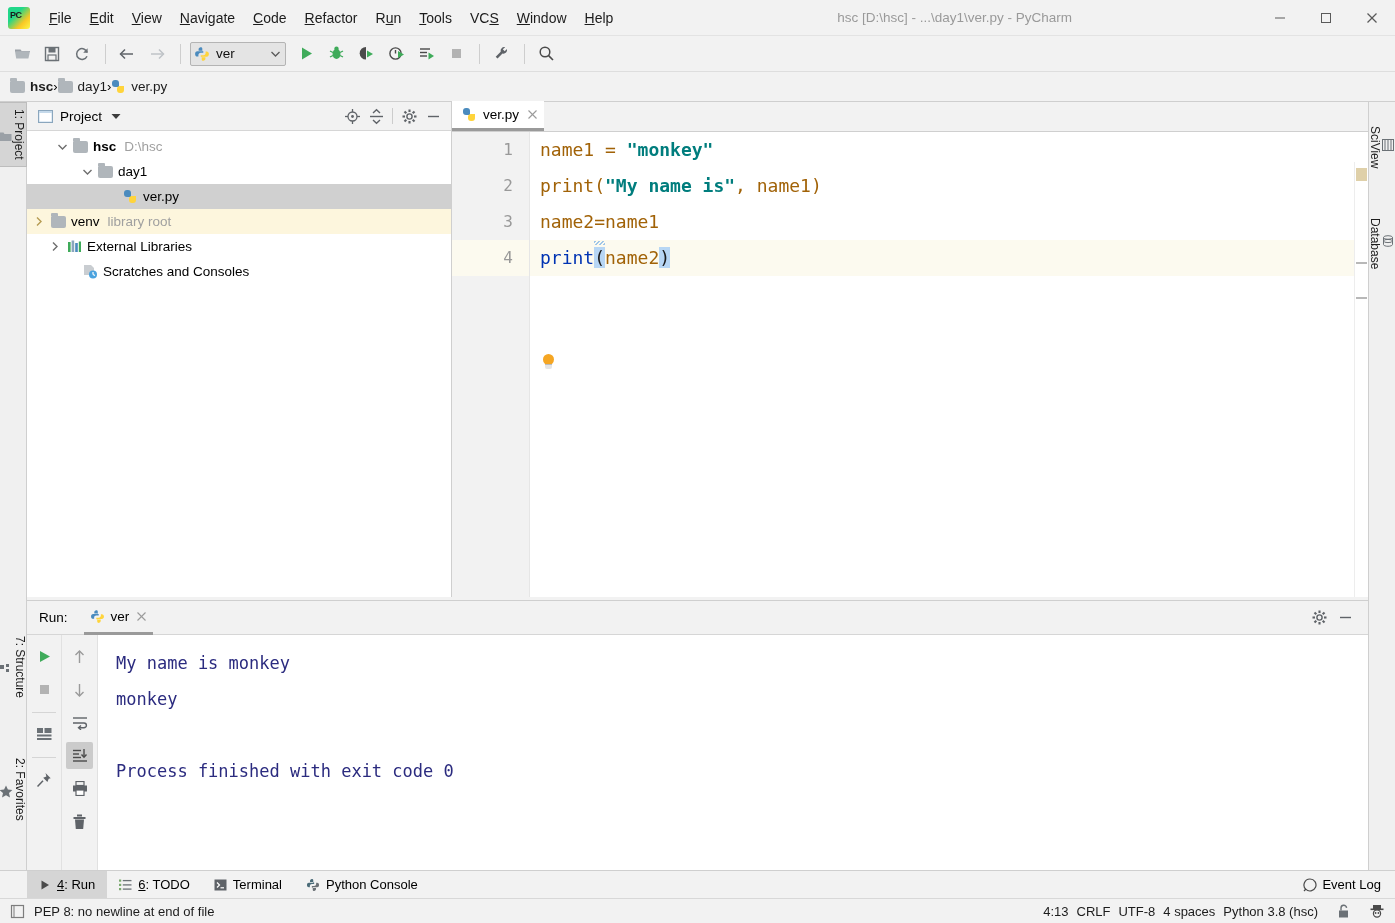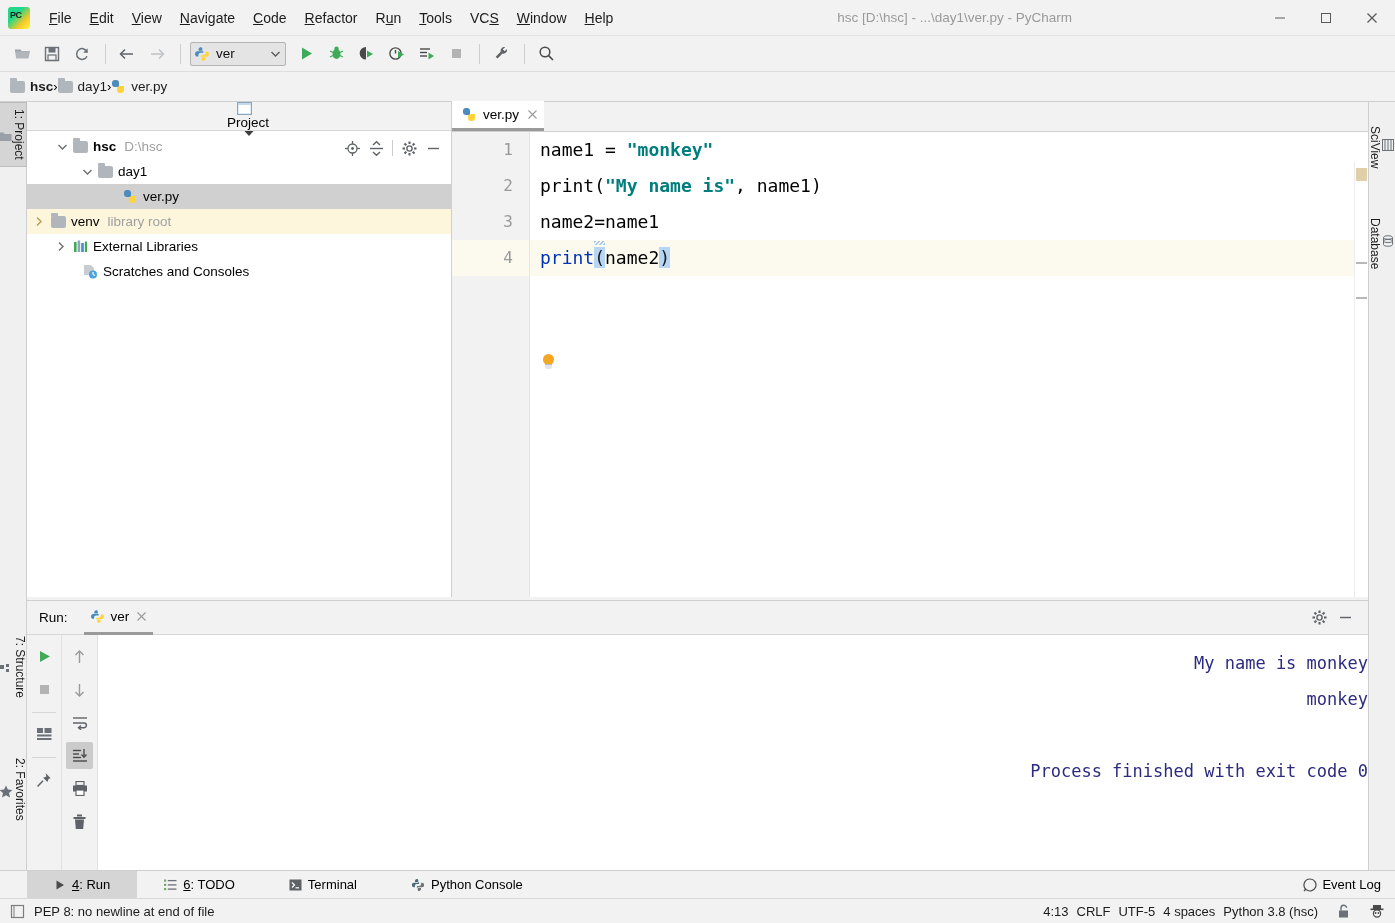--- a/index.html
+++ b/index.html
@@ -103,21 +103,21 @@
   }
   .vico-r { writing-mode: horizontal-tb; margin-bottom: 5px; font-size: 11px; line-height: 1; }
 
   
   .projpanel {
     position: absolute; top: 102px; left: 27px; width: 425px; height: 495px;
     background: #fff; border-right: 1px solid #cfcfcf;
   }
   .pp-header {
     height: 29px; background: #f2f2f2; display: flex; align-items: center;
-    padding-left: 11px; border-bottom: 1px solid #d6d6d6; flex-direction: column;
+    padding-left: 11px; border-bottom: 1px solid #d6d6d6;
   }
   .pp-title { font-size: 13.5px; margin-left: 7px; }
   .pp-caret { margin-left: 9px; font-size: 9px; color: #333; }
   .pp-actions { margin-left: auto; display: flex; align-items: center; padding-right: 6px; }
   .pp-act { width: 24px; height: 22px; display: flex; align-items: center; justify-content: center; color: #555; }
   .pp-vsep { width: 1px; height: 16px; background: #cccccc; margin: 0 4px; }
   .tree { padding-top: 3px; font-size: 13.5px; }
   .trow {
     display: flex; align-items: center; height: 25px; padding-left: 8px; white-space: nowrap;
   }
@@ -174,21 +174,21 @@
   .codelines {
     position: absolute; left: 78px; top: 0; right: 0; height: 100%;
   }
   .cline {
     height: 36px; line-height: 36px; padding-left: 10px; white-space: pre;
     font-family: "DejaVu Sans Mono", monospace; font-size: 18px; color: #1a1a1a;
   }
   .cline.hl { background: #fcfaef; }
   .tok-str { color: #007d7d; font-weight: bold; }
   .tok-kw  { color: #0033b3; }
-  .tok-fn  { color: #000000; }
+  .tok-fn  { color: #a16207; }
   .brk-hl  { background: #b7d6f4; }
   .squig {
     position: relative;
   }
   .squig::after {
     content: ""; position: absolute; left: 0; right: 0; top: -6px; height: 4px;
     background: repeating-linear-gradient(135deg,#9fc6e8 0 1.5px, transparent 1.5px 3px);
   }
   .bulb {
     position: absolute; left: 89px; top: 222px; width: 15px; height: 16px;
@@ -202,21 +202,21 @@
     position: absolute; right: 0; top: 30px; width: 14px; height: 465px;
     background: #fff; border-left: 1px solid #ededed;
   }
   .marker-warn { position: absolute; right: 1px; top: 6px; width: 11px; height: 13px;
     background: #d9c89a; opacity: .85; }
   .marker-line { position: absolute; right: 1px; width: 11px; height: 2px; background: #b8b8b8; }
 
   
   .runpanel {
     position: absolute; top: 600px; left: 27px; width: 1341px; height: 270px;
-    background: #fff; border-top: 1px solid #cfcfcf; text-align: right;
+    background: #fff; border-top: 1px solid #cfcfcf;
   }
   .run-header {
     height: 34px; background: #f2f2f2; display: flex; align-items: center;
     padding-left: 12px; border-bottom: 1px solid #d6d6d6;
   }
   .run-lbl { font-size: 13.5px; margin-right: 16px; }
   .run-tab {
     display: flex; align-items: center; height: 34px; padding: 0 6px;
     border-bottom: 3px solid #9a9a9a; font-size: 13.5px;
   }
@@ -248,21 +248,21 @@
     height: 36px; line-height: 36px; white-space: pre;
   }
   .cons-line.blank { color: transparent; }
 
   
   .bottombar {
     position: absolute; top: 870px; left: 0; width: 1395px; height: 28px;
     background: #f2f2f2; display: flex; align-items: center; border-top: 1px solid #cfcfcf;
   }
   .btab {
-    display: flex; align-items: center; height: 28px; padding: 0 27px; font-size: 13px;
+    display: flex; align-items: center; height: 28px; padding: 0 12px; font-size: 13px;
   }
   .btab.sel { background: #d5d5d5; }
   .btab .bt-ico { margin-right: 6px; display: flex; align-items: center; }
   .btab u { text-decoration: underline; }
   .eventlog { margin-left: auto; display: flex; align-items: center; padding-right: 14px; font-size: 13px; }
   .eventlog .el-ico { margin-right: 5px; }
 
   
   .statusbar {
     position: absolute; top: 898px; left: 0; width: 1395px; height: 25px;
@@ -573,21 +573,21 @@
       <div class="trow lib" style="">
         <span class="arrow">
           <svg width="8" height="11" viewBox="0 0 8 11">
               <polyline points="2,1.5 6,5.5 2,9.5" fill="none" stroke="#b59b52" stroke-width="1.4"></polyline>
             </svg>
         </span>
         <span class="ico-folder"></span>
         <span class="tlabel">venv</span>
         <span class="tsub">library root</span>
       </div>
-      <div class="trow" style="padding-left:30px;">
+      <div class="trow" style="padding-left:24px;">
         <span class="arrow">
           <svg width="8" height="11" viewBox="0 0 8 11">
               <polyline points="2,1.5 6,5.5 2,9.5" fill="none" stroke="#6e6e6e" stroke-width="1.4"></polyline>
             </svg>
         </span>
         <span style="display:flex;">
           <svg width="15" height="14" viewBox="0 0 15 14">
               <rect x="1" y="2" width="2.6" height="10" fill="#3fab5a"></rect>
               <rect x="4.6" y="0.5" width="2.6" height="11.5" fill="#8aa6bd"></rect>
               <rect x="8.2" y="3" width="2.6" height="9" fill="#4b8bbe"></rect>
@@ -837,21 +837,21 @@
         <svg width="15" height="15" viewBox="0 0 15 15">
             <rect x="1.5" y="1.5" width="12" height="12" fill="none" stroke="#7d7d7d" stroke-width="1.2"></rect>
             <line x1="4" y1="2" x2="4" y2="13" stroke="#7d7d7d" stroke-width="1"></line>
           </svg>
       </span>
       <span class="sb-msg">PEP 8: no newline at end of file</span>
     </div>
     <div class="sb-right">
       <span class="sb-item">4:13</span>
       <span class="sb-item">CRLF</span>
-      <span class="sb-item">UTF-5</span>
+      <span class="sb-item">UTF-8</span>
       <span class="sb-item">4 spaces</span>
       <span class="sb-item">Python 3.8 (hsc)</span>
       <span class="sb-ico">
         <svg width="15" height="15" viewBox="0 0 15 15">
             <rect x="3" y="6.5" width="9" height="7" fill="#6b7176"></rect>
             <path d="M5 6.5V4.3a2.8 2.8 0 0 1 5.6-.4" fill="none" stroke="#6b7176" stroke-width="1.4"></path>
           </svg>
       </span>
       <span class="sb-ico">
         <svg width="16" height="15" viewBox="0 0 16 15">

